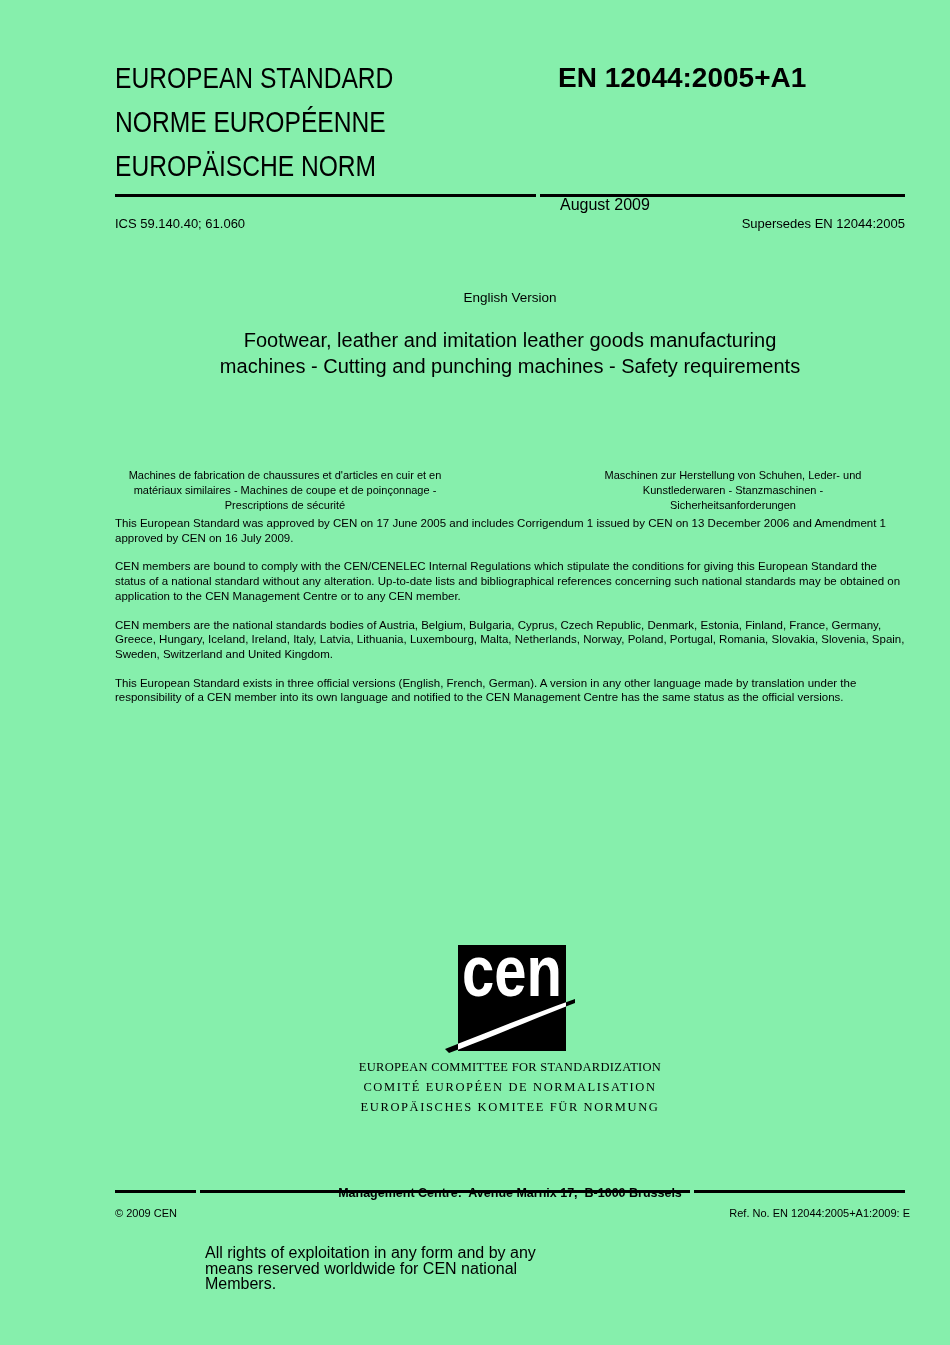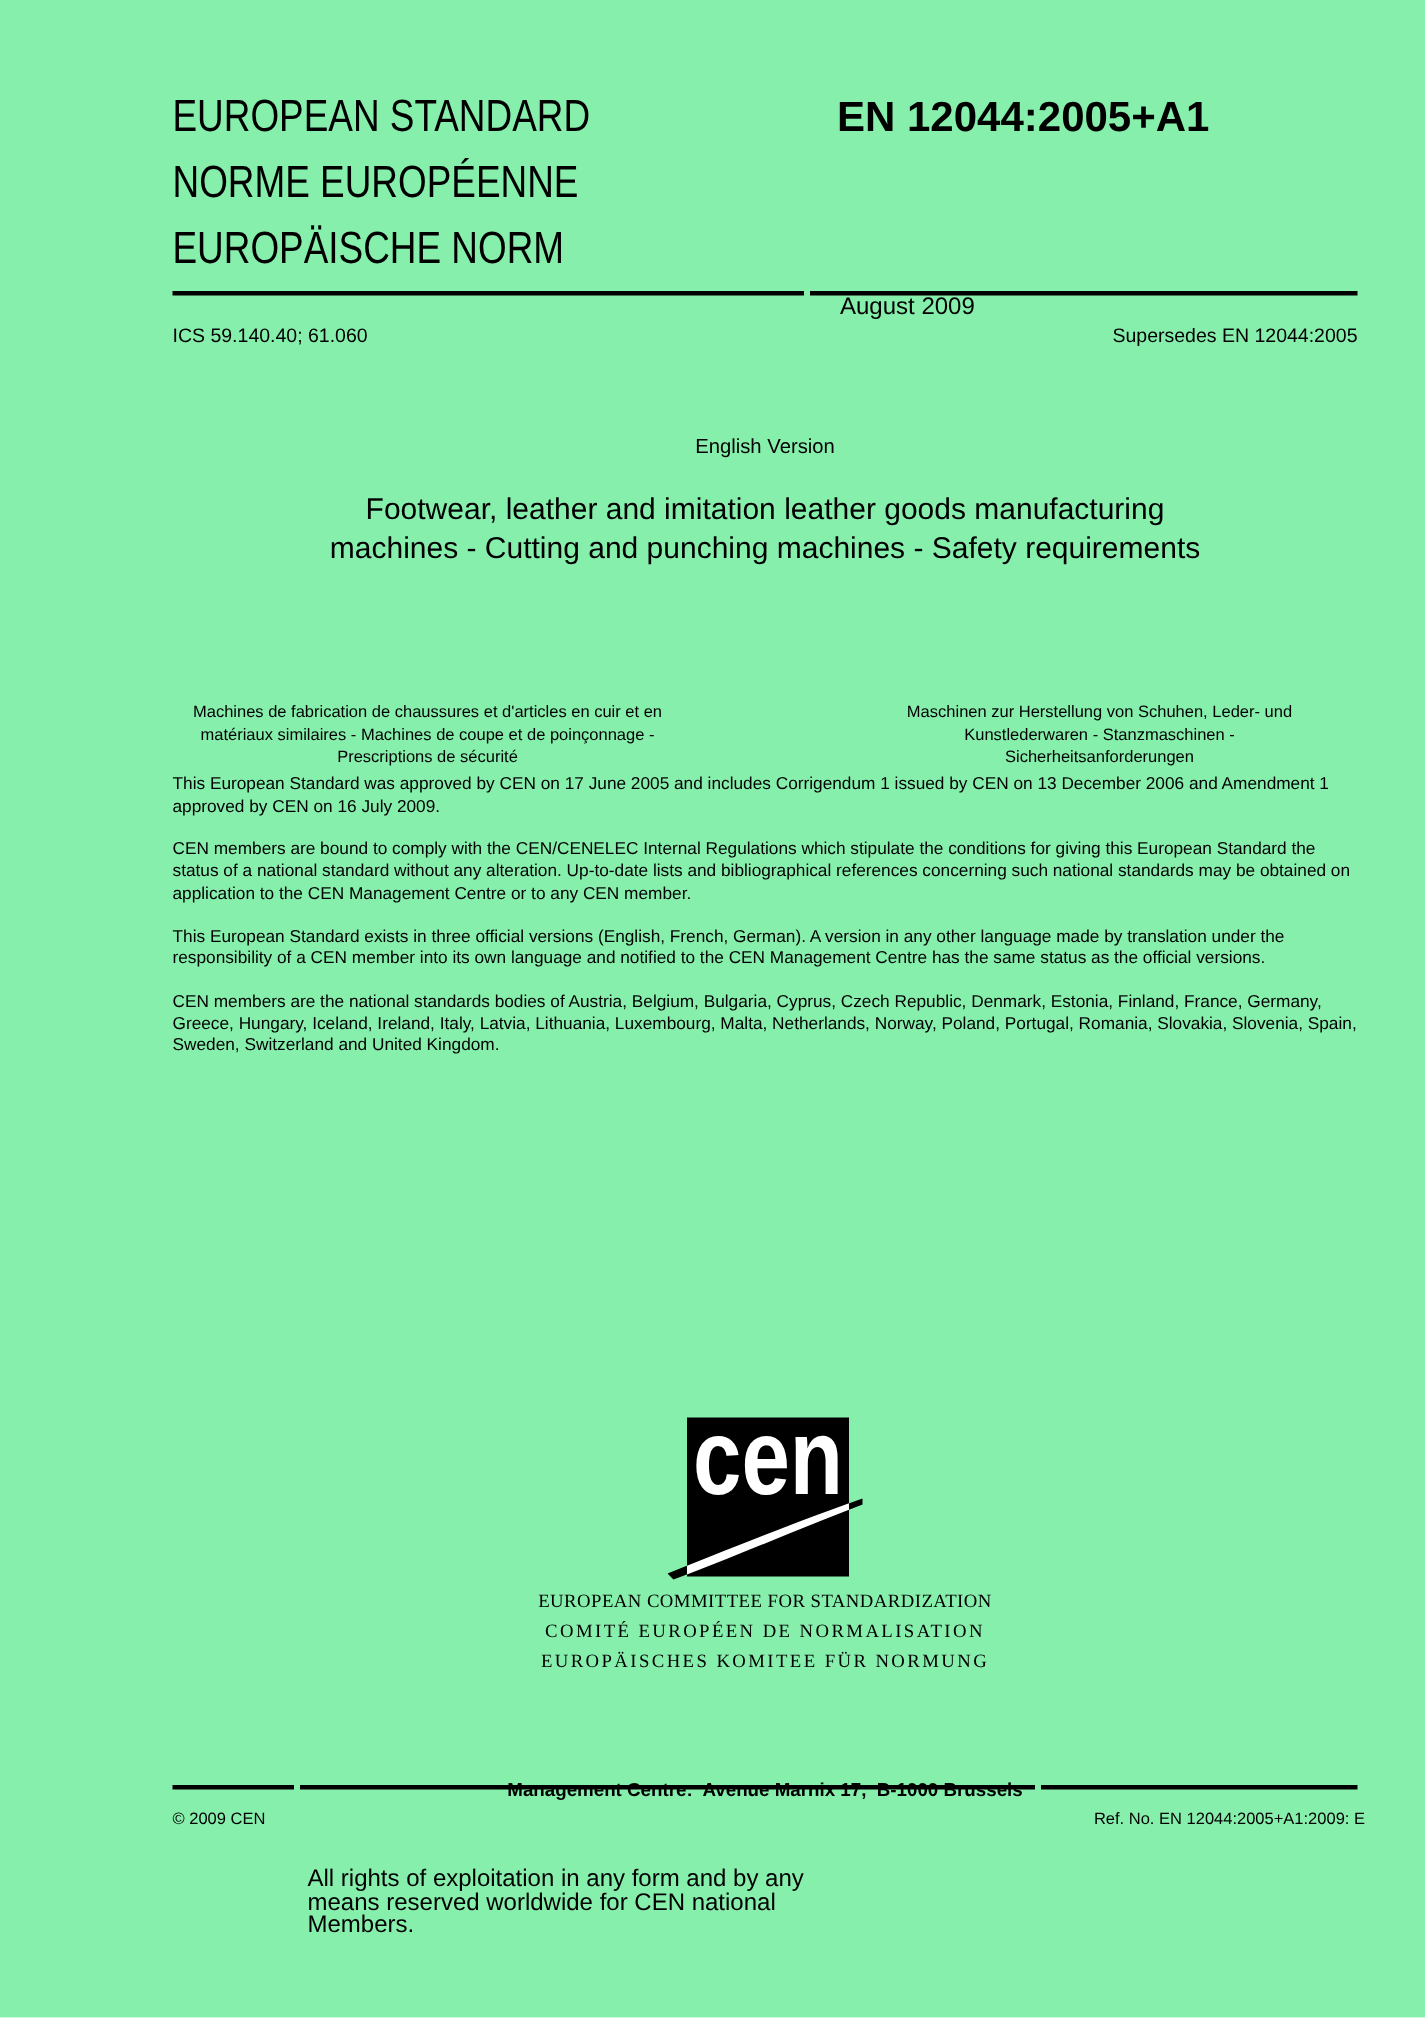--- a/index.html
+++ b/index.html
@@ -84,22 +84,22 @@
   <div class="abs title-en">Footwear, leather and imitation leather goods manufacturing machines - Cutting and punching machines - Safety requirements</div>
 
   <div class="abs bilingual">
     <div class="bi-col bi-fr">Machines de fabrication de chaussures et d'articles en cuir et en matériaux similaires - Machines de coupe et de poinçonnage - Prescriptions de sécurité</div>
     <div class="bi-col bi-de">Maschinen zur Herstellung von Schuhen, Leder- und Kunstlederwaren - Stanzmaschinen - Sicherheitsanforderungen</div>
   </div>
 
   <div class="abs paragraphs">
     <p>This European Standard was approved by CEN on 17 June 2005 and includes Corrigendum 1 issued by CEN on 13 December 2006 and Amendment 1 approved by CEN on 16 July 2009.</p>
     <p>CEN members are bound to comply with the CEN/CENELEC Internal Regulations which stipulate the conditions for giving this European Standard the status of a national standard without any alteration. Up-to-date lists and bibliographical references concerning such national standards may be obtained on application to the CEN Management Centre or to any CEN member.</p>
+    <p>CEN members are the national standards bodies of Austria, Belgium, Bulgaria, Cyprus, Czech Republic, Denmark, Estonia, Finland, France, Germany, Greece, Hungary, Iceland, Ireland, Italy, Latvia, Lithuania, Luxembourg, Malta, Netherlands, Norway, Poland, Portugal, Romania, Slovakia, Slovenia, Spain, Sweden, Switzerland and United Kingdom.</p>
     <p>This European Standard exists in three official versions (English, French, German). A version in any other language made by translation under the responsibility of a CEN member into its own language and notified to the CEN Management Centre has the same status as the official versions.</p>
-    <p>CEN members are the national standards bodies of Austria, Belgium, Bulgaria, Cyprus, Czech Republic, Denmark, Estonia, Finland, France, Germany, Greece, Hungary, Iceland, Ireland, Italy, Latvia, Lithuania, Luxembourg, Malta, Netherlands, Norway, Poland, Portugal, Romania, Slovakia, Slovenia, Spain, Sweden, Switzerland and United Kingdom.</p>
   </div>
 
   <svg class="abs logo-svg" viewBox="0 0 180 125" aria-hidden="true">
     <defs>
       <clipPath id="sq">
           <rect x="13" y="8" width="108" height="106"></rect>
         </clipPath>
     </defs>
 
     <path d="M0,112 C45,94 90,76 130,62 L130,66 C88,82 42,102 4,116 Z" fill="#000"></path>

